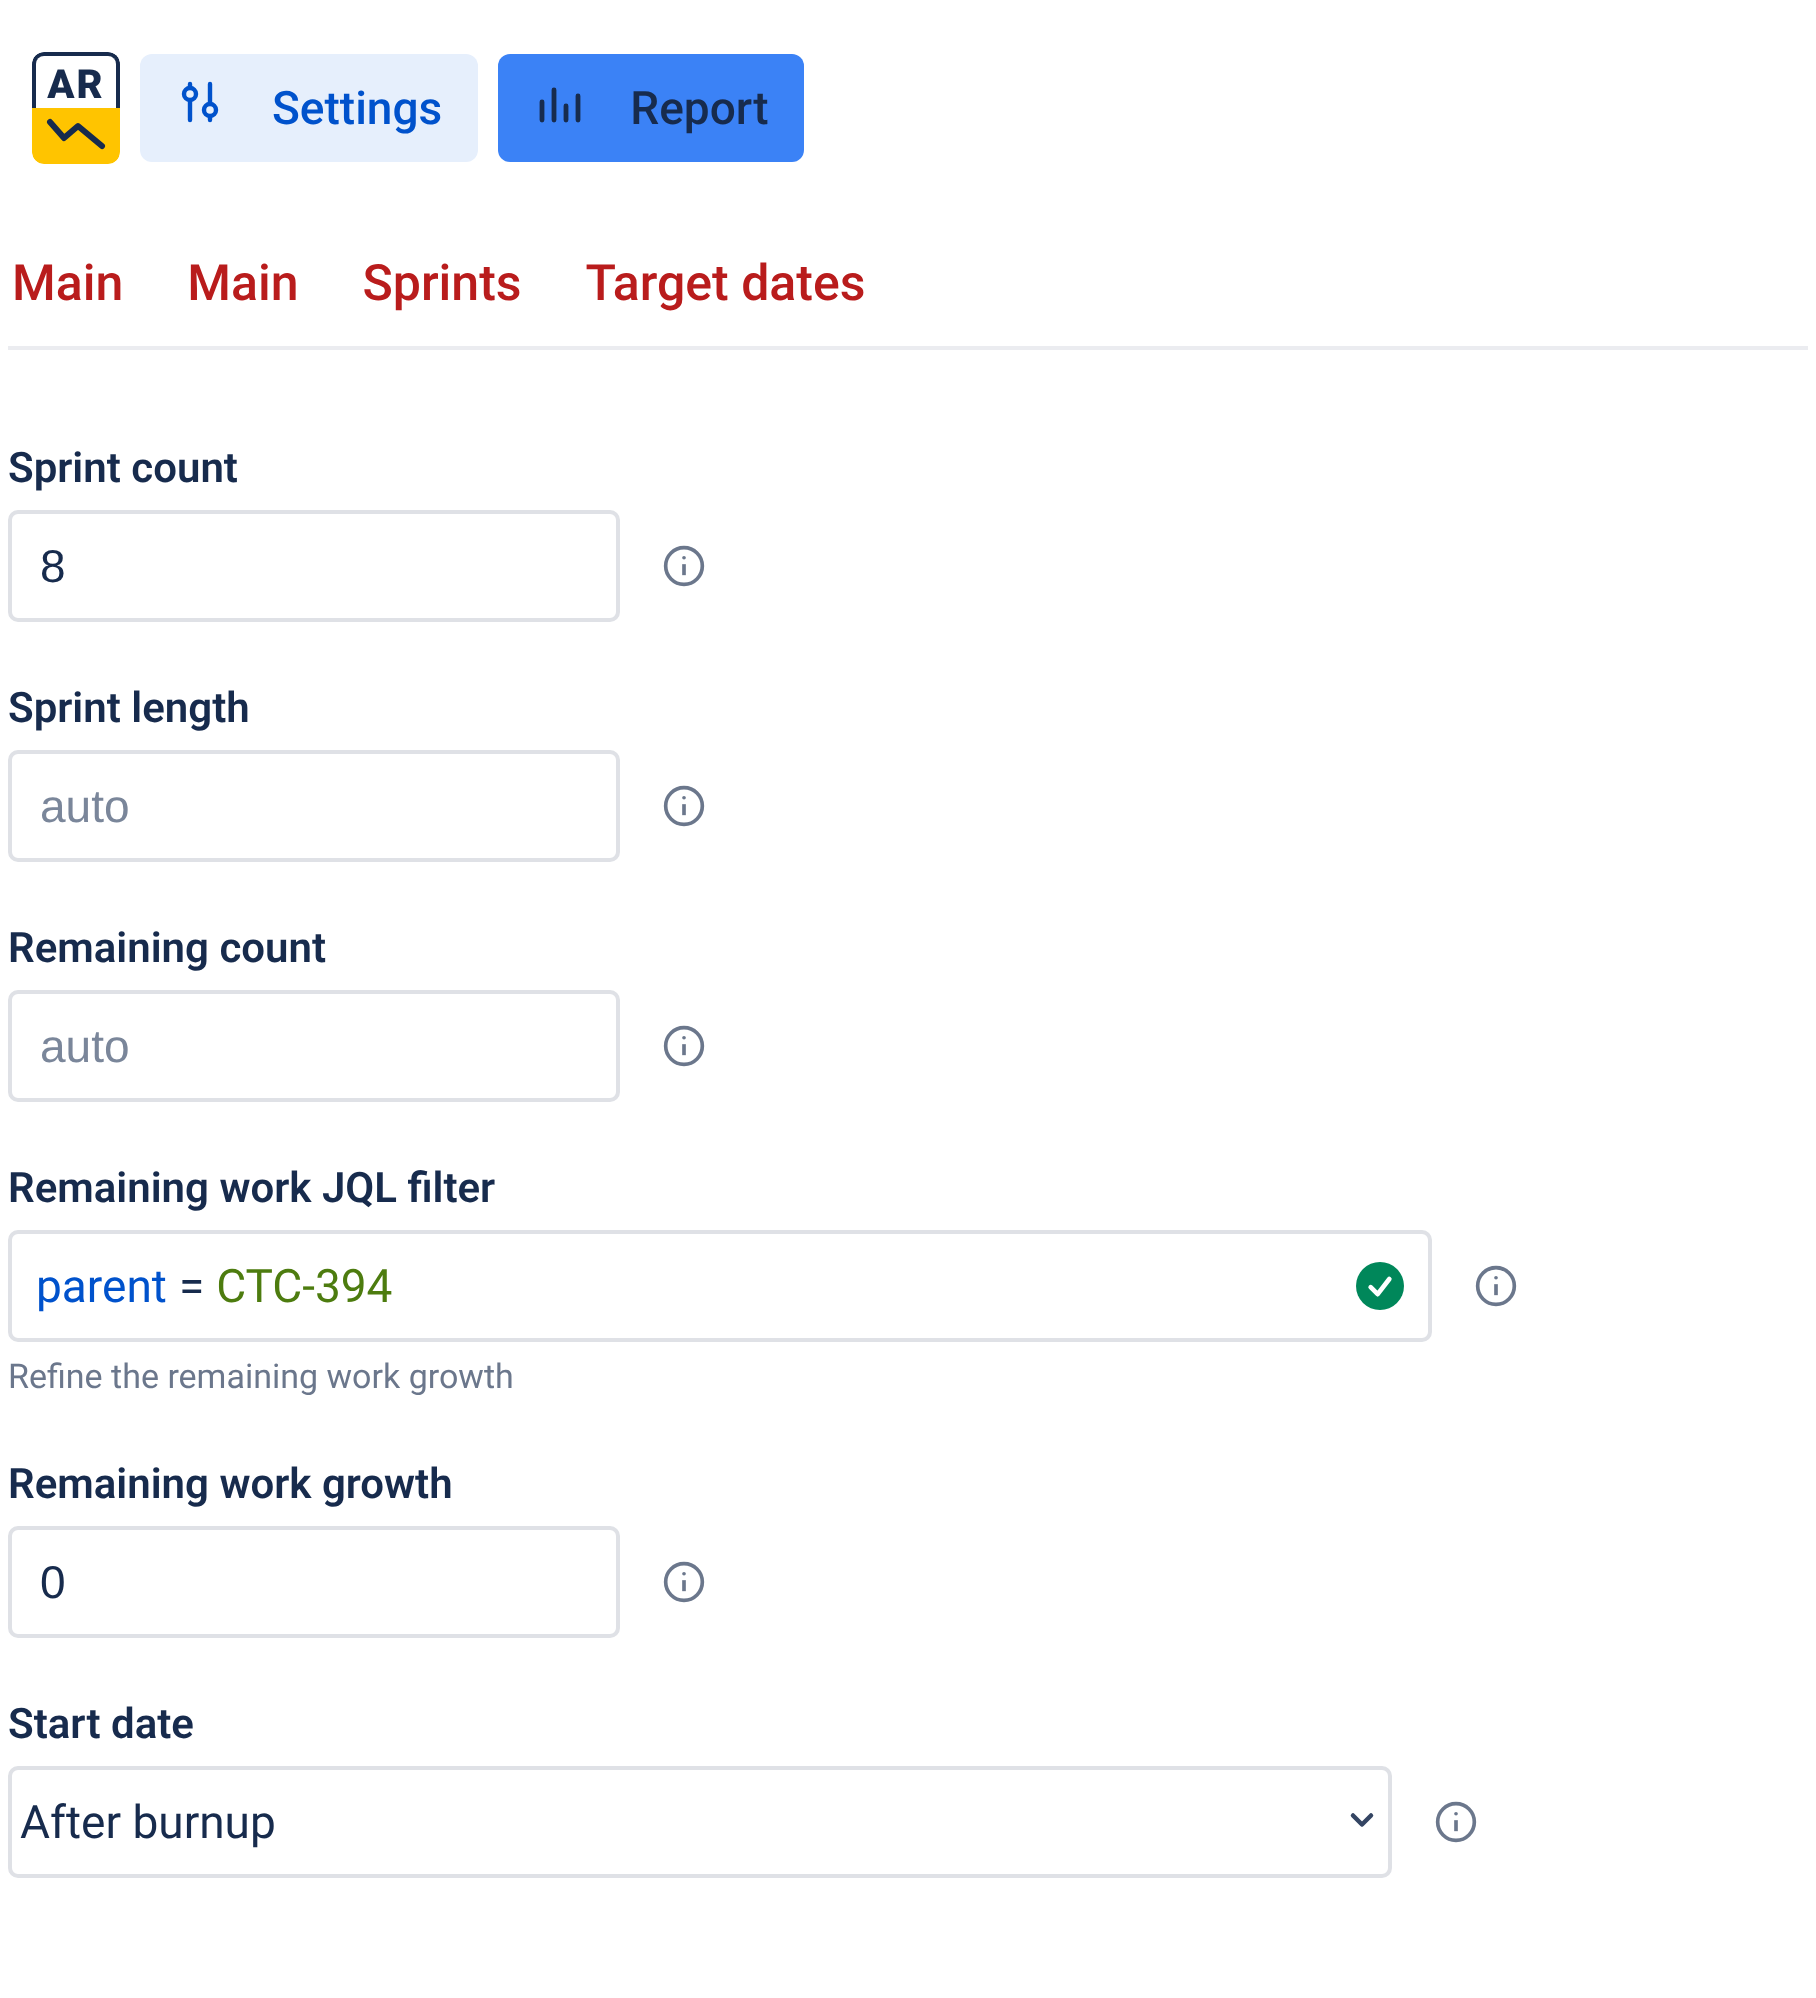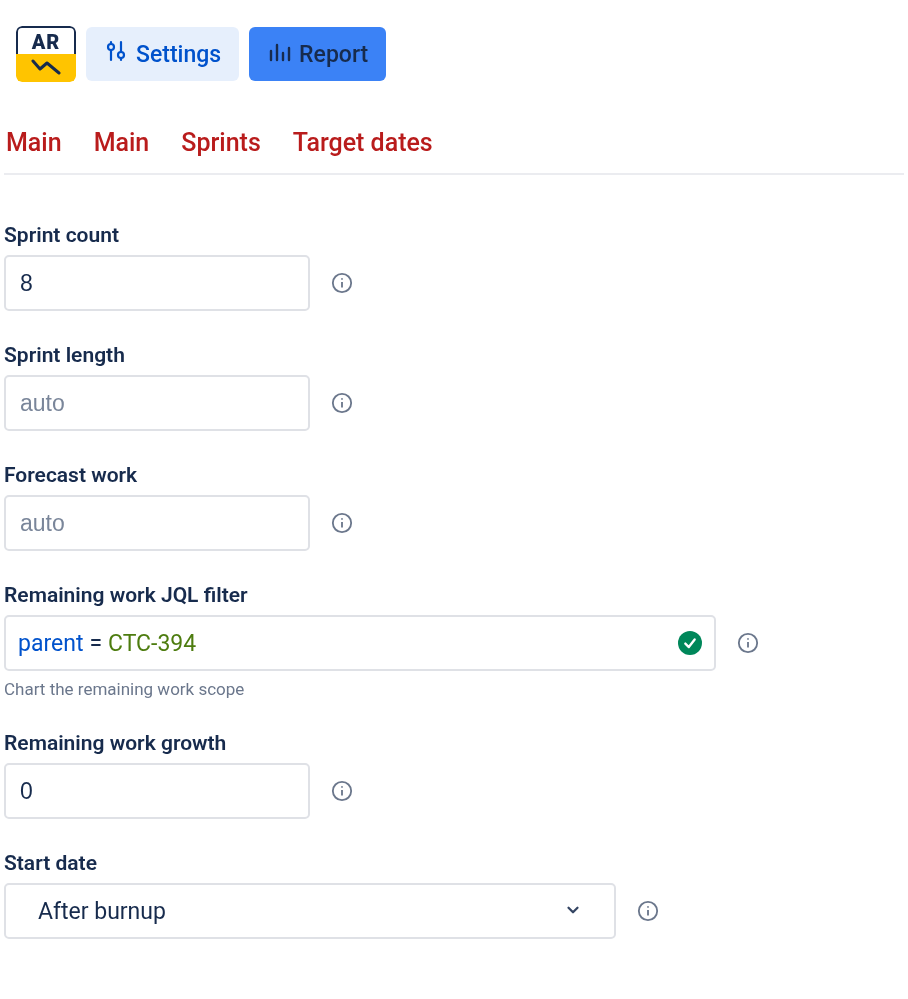--- a/index.html
+++ b/index.html
@@ -11,21 +11,21 @@
     background: #fff;
     width: 908px;
   }
   .toolbar {
     display: flex;
     align-items: center;
     gap: 10px;
     padding: 10px 12px 10px 12px;
   }
   .app-logo {
-    width: 60px;
+    width: 44px;
     height: 56px;
     display: flex;
     flex-direction: column;
     border-radius: 6px;
     overflow: hidden;
   }
   .app-logo .top {
     background: #fff;
     color: #172B4D;
     font-weight: 900;
@@ -44,21 +44,21 @@
     display: flex;
     align-items: center;
     justify-content: center;
     border-bottom-left-radius: 6px;
     border-bottom-right-radius: 6px;
   }
   .app-logo .bot svg { display:block; }
   .btn {
     display: inline-flex;
     align-items: center;
-    gap: 8px;
+    gap: 24px;
     padding: 12px 18px;
     border-radius: 6px;
     font-size: 23px;
     font-weight: 500;
     cursor: pointer;
     user-select: none;
   }
   .btn-settings {
     background: #E6EFFC;
     color: #0052CC;
@@ -141,28 +141,28 @@
     width: 24px; height: 24px; border-radius: 50%;
     background: #00875A; display:flex; align-items:center; justify-content:center;
   }
   .valid-badge svg { display:block; }
   .helper-text {
     font-size: 17px;
     color: #6B778C;
     margin-top: 8px;
   }
   .select-box {
-    width: 612px;
+    width: 692px;
     height: 56px;
     border: 2px solid #DFE1E6;
     border-radius: 5px;
     display: flex;
     align-items: center;
     justify-content: space-between;
-    padding: 0 32px;
+    padding: 0 4px;
     font-size: 23px;
     background: #fff;
     cursor: pointer;
   }
   .info-icon {
     width: 24px; height: 24px;
     color: #6B778C;
     display:flex; align-items:center; justify-content:center;
     cursor: pointer;
   }
@@ -235,21 +235,21 @@
         <svg width="22" height="22" viewBox="0 0 24 24" fill="none" stroke="#6B778C" stroke-width="2">
             <circle cx="12" cy="12" r="10"></circle>
             <line x1="12" y1="11" x2="12" y2="17"></line>
             <circle cx="12" cy="7.5" r="1" fill="#6B778C" stroke="none"></circle>
           </svg>
       </span>
     </div>
   </div>
 
   <div class="field">
-    <label class="field-label">Forecast work</label>
+    <label class="field-label">Remaining count</label>
     <div class="field-row">
       <input class="text-input" placeholder="auto" style="">
       <span class="info-icon">
         <svg width="22" height="22" viewBox="0 0 24 24" fill="none" stroke="#6B778C" stroke-width="2">
             <circle cx="12" cy="12" r="10"></circle>
             <line x1="12" y1="11" x2="12" y2="17"></line>
             <circle cx="12" cy="7.5" r="1" fill="#6B778C" stroke="none"></circle>
           </svg>
       </span>
     </div>
@@ -271,21 +271,21 @@
         </span>
       </div>
       <span class="info-icon">
         <svg width="22" height="22" viewBox="0 0 24 24" fill="none" stroke="#6B778C" stroke-width="2">
             <circle cx="12" cy="12" r="10"></circle>
             <line x1="12" y1="11" x2="12" y2="17"></line>
             <circle cx="12" cy="7.5" r="1" fill="#6B778C" stroke="none"></circle>
           </svg>
       </span>
     </div>
-    <div class="helper-text">Chart the remaining work scope</div>
+    <div class="helper-text">Refine the remaining work growth</div>
   </div>
 
   <div class="field">
     <label class="field-label">Remaining work growth</label>
     <div class="field-row">
       <input class="text-input" value="0" style="">
       <span class="info-icon">
         <svg width="22" height="22" viewBox="0 0 24 24" fill="none" stroke="#6B778C" stroke-width="2">
             <circle cx="12" cy="12" r="10"></circle>
             <line x1="12" y1="11" x2="12" y2="17"></line>

